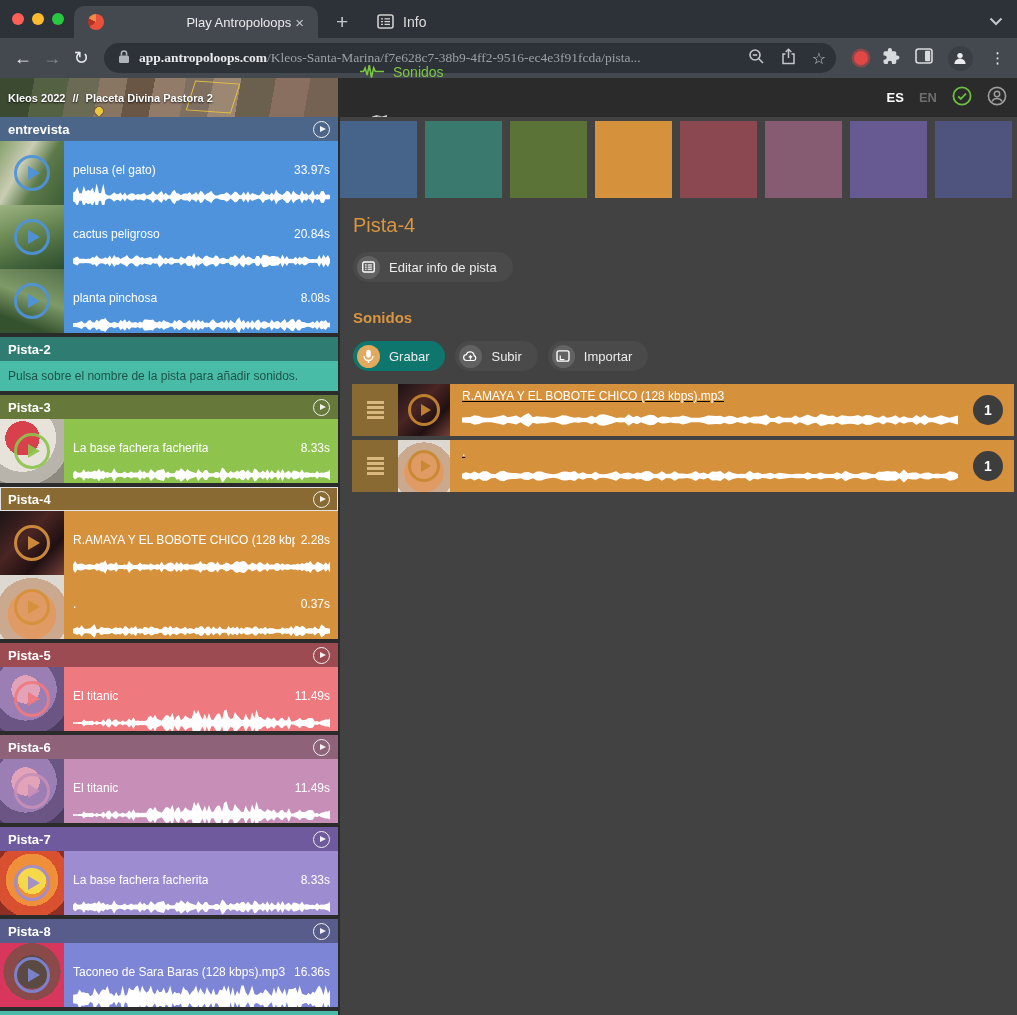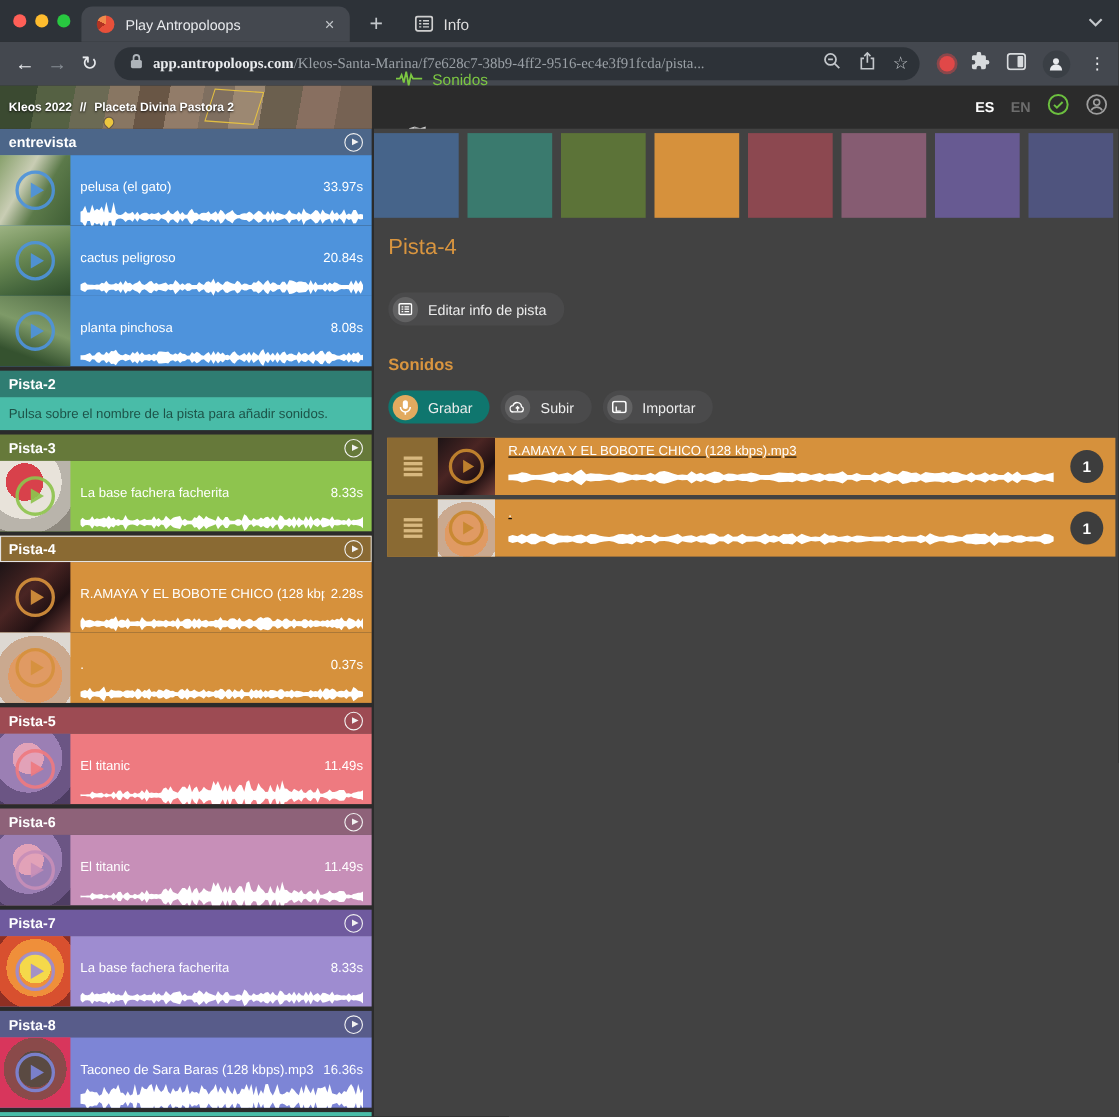--- a/index.html
+++ b/index.html
@@ -8,21 +8,21 @@
 
   
   .tabstrip { height:38px; background:#2d3238; display:flex; align-items:flex-end; position:relative; }
   .traffic { display:flex; gap:8px; align-items:center; position:absolute; left:12px; top:13px; }
   .tl { width:12px; height:12px; border-radius:50%; display:inline-block; }
   .tl.red{background:#ff5f57}.tl.yellow{background:#febc2e}.tl.green{background:#28c840}
   .tab { position:absolute; left:74px; top:6px; width:244px; height:32px; background:#44484f;
          border-radius:10px 10px 0 0; display:flex; align-items:center; padding:0 10px 0 14px; }
   .favicon { width:16px; height:16px; border-radius:50%;
              background:conic-gradient(#e8503a 0 65%, #b23322 65% 82%, #f08a4b 82% 100%); flex:0 0 16px;}
-  .tab-title { color:#e8eaed; font-size:13px; margin-left:10px; flex:1; white-space:nowrap; overflow:hidden;}
+  .tab-title { color:#e8eaed; font-size:13px; margin-left:10px; flex:1; white-space:nowrap; overflow:hidden;text-align:right;}
   .tab-close { color:#c3c7cb; font-size:15px; padding:0 4px; cursor:default; }
   .newtab { position:absolute; left:336px; top:8px; color:#c3c7cb; font-size:21px; font-weight:300; line-height:28px;}
   .tabsearch { position:absolute; right:14px; top:12px; }
   .toolbar { height:40px; background:#44484f; display:flex; align-items:center; padding:0 10px; gap:4px;}
   .navbtn { width:30px; height:30px; display:flex; align-items:center; justify-content:center;
             font-size:18px; color:#e8eaed; }
   .navbtn.dim { color:#868c93; }
   .omnibox { height:30px; flex:0 0 732px; background:#2d3238; border-radius:15px; display:flex;
              align-items:center; padding:0 10px 0 14px; margin-left:6px; }
   .omni-text { font-size:13.5px; margin-left:9px; white-space:nowrap; overflow:hidden; flex:1;font-family:Liberation Serif, serif;}
@@ -98,21 +98,21 @@
   .swatches { display:flex; gap:8px; margin-top:4px;}
   .swatch { width:77px; height:77px; flex:0 0 77px;}
   .pista-title { color:#d9953f; font-size:20px; font-weight:500; margin:16px 0 0 13px;}
   .pill { display:inline-flex; align-items:center; gap:9px; height:30px; border-radius:15px;
           background:#4a4a4b; padding:0 16px 0 4px; border:none; }
   .pill .chip { width:23px; height:23px; border-radius:50%; background:#626263;
                 display:flex; align-items:center; justify-content:center;}
   .pill .plabel { color:#ececec; font-size:13px;}
   .pill.orange { background:#0f766e;}
   .pill.orange .chip { background:#e2aa5f;}
-  .edit-row { margin:29px 0 0 13px;}
+  .edit-row { margin:15px 0 0 13px;}
   .section-heading { color:#d9953f; font-size:15px; font-weight:700; margin:27px 0 0 13px;}
   .actions { display:flex; gap:10px; margin:15px 0 0 13px;}
   .sounds { margin:13px 0 0 12px; display:flex; flex-direction:column; gap:4px; width:662px;text-decoration:underline;}
   .srow { height:52px; display:grid; grid-template-columns:46px 52px 1fr; background:var(--bd); position:relative;}
   .srow .handle { background:#8a6a33; display:flex; flex-direction:column; gap:2.5px;
                   align-items:center; justify-content:center;}
   .srow .handle i { width:17px; height:2.5px; background:#d8b87f; display:block;}
   .srow .thumb { width:52px; height:52px;}
   .srow .thumb .ring { width:32px; height:32px; border-color:#c8882f;}
   .srow .thumb .ring::after { border-left-color:#c8882f; border-left-width:10px;

